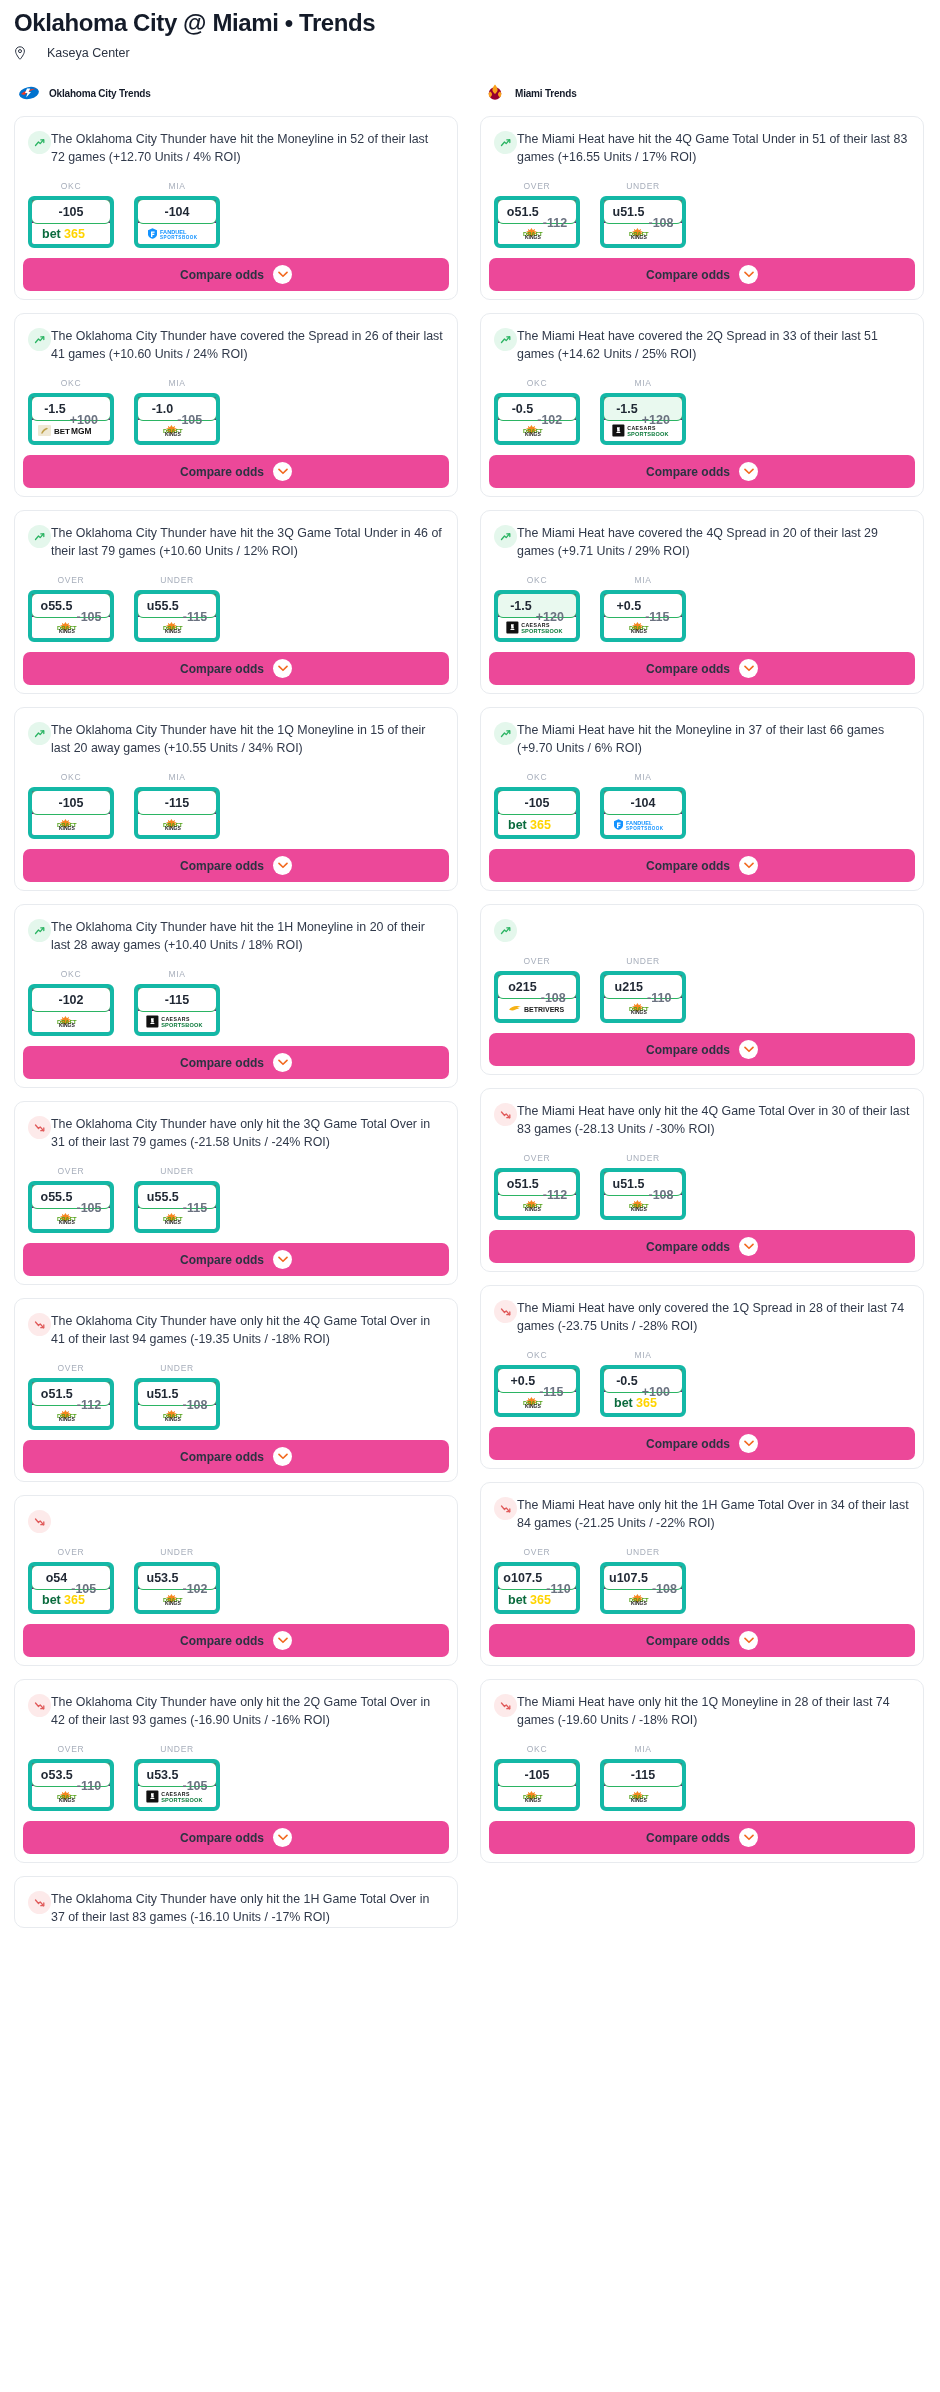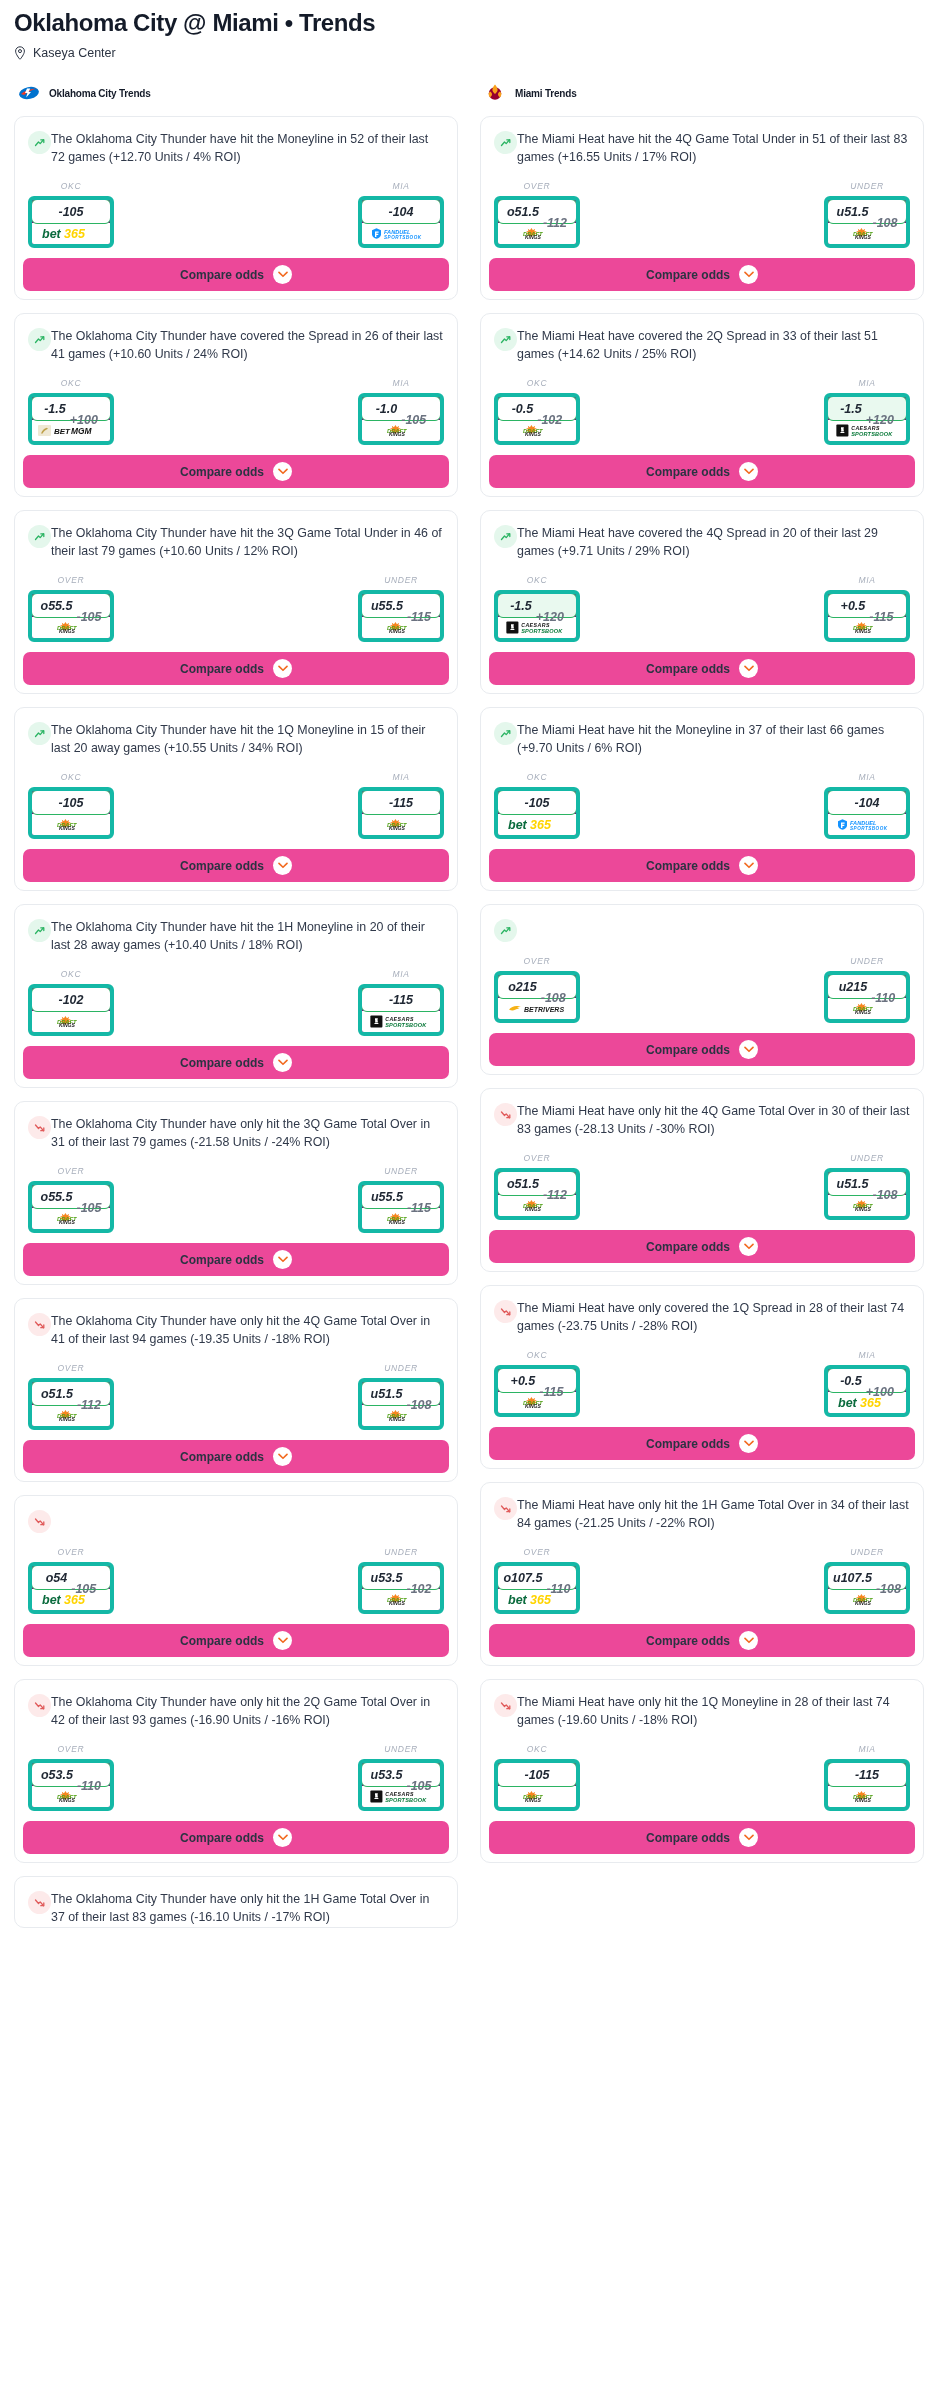--- a/index.html
+++ b/index.html
@@ -17,21 +17,21 @@
     font-size: 24px;
     font-weight: bold;
     letter-spacing: -0.4px;
     color: #141b29;
     line-height: 1.1;
     margin-bottom: 10px;
   }
   .venue-row {
     display: flex;
     align-items: center;
-    gap: 7px;
+    gap: 21px;
     margin-bottom: 22px;
   }
   .venue-row .pin { width: 12px; height: 14px; display:block; }
   .venue-text { font-size: 12.5px; color: #2b3342; }
 
   
   .columns {
     display: flex;
     gap: 22px;
     align-items: flex-start;
@@ -73,24 +73,23 @@
   .trend-text {
     font-size: 12.4px;
     line-height: 1.45;
     color: #30394a;
     padding-top: 1px;
   }
 
   
   .odds-area {
     display: flex;
-    justify-content: space-between;
-    gap: 8px;
+    justify-content: flex-start;
+    gap: 20px;
     padding: 14px 13px 10px 13px;
-    font-style: italic;
   }
   .odds-cell { width: 86px; }
   .odds-label {
     font-size: 8.5px;
     letter-spacing: 0.7px;
     color: #a7aebb;
     text-align: center;
     margin-bottom: 5px;
     text-transform: uppercase;
   }

